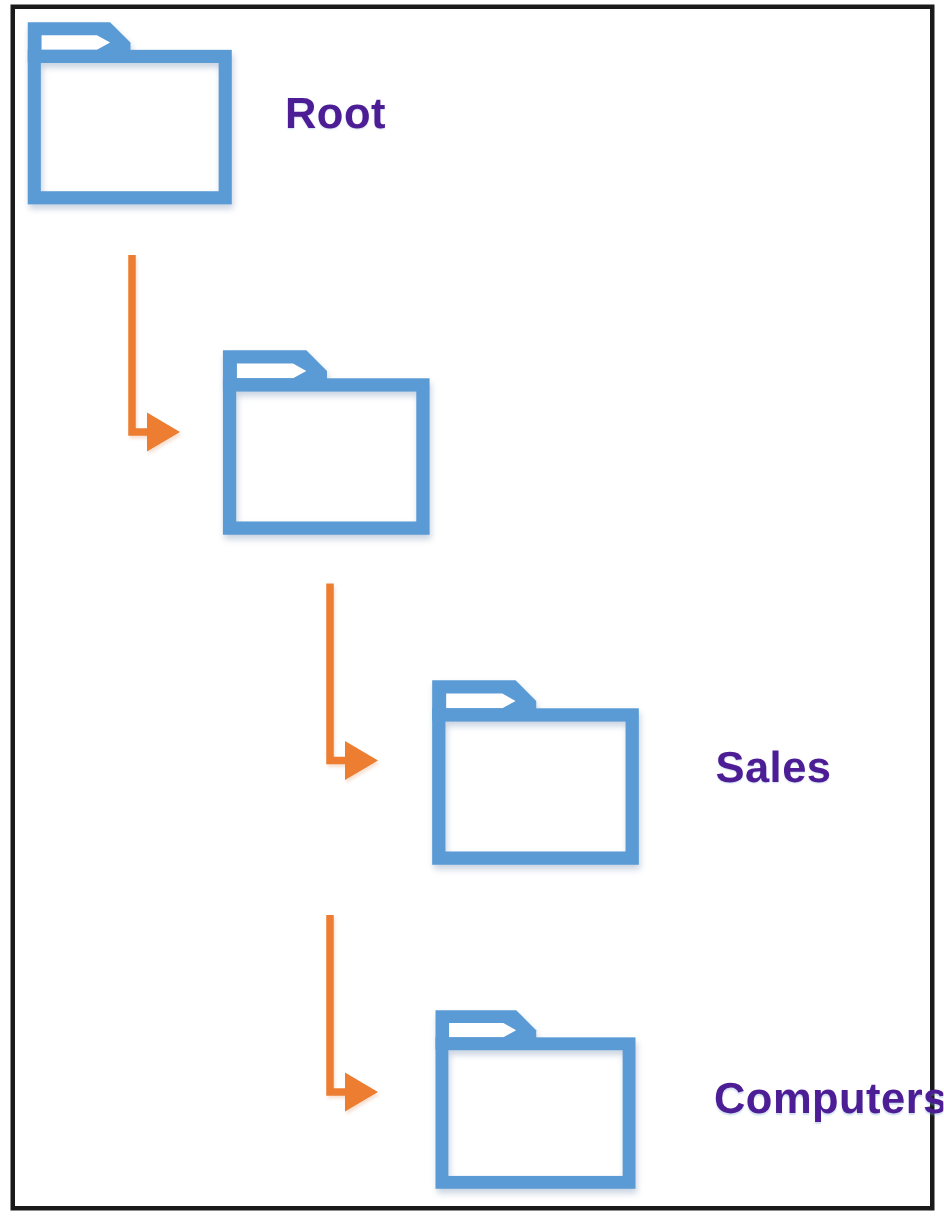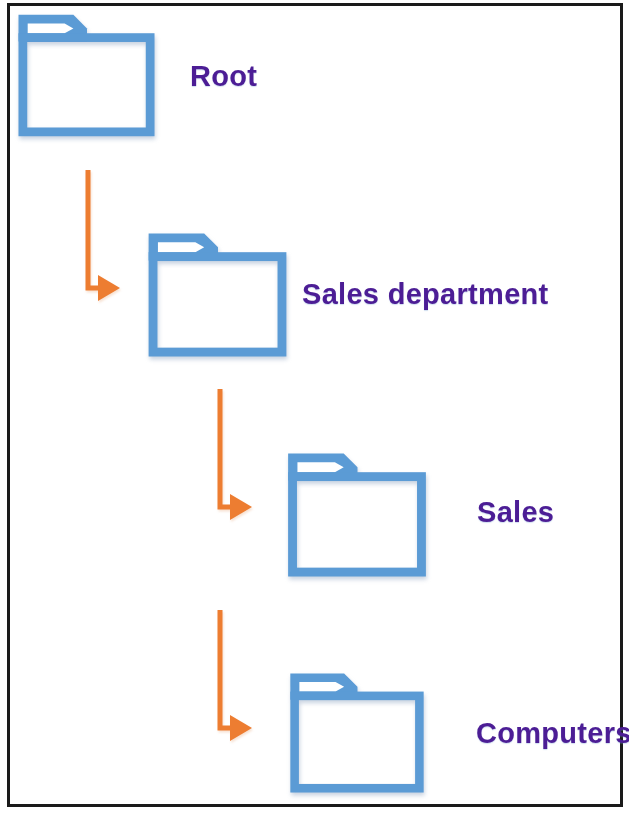--- a/index.html
+++ b/index.html
@@ -75,21 +75,20 @@
     <path d="M14 107 L14 133 L36 120 Z" fill="#ED7D31"></path>
   </svg>
 
   <div class="node pos-sales">
     <svg class="folder-svg" viewBox="0 0 141 126" aria-hidden="true">
       <path d="M0.5 28 L0.5 0.5 L57 0.5 L71 14.5 L71 28 Z" fill="#5B9BD5"></path>
       <path d="M10 9.5 L48 9.5 L57 14.5 L48 19.5 L10 19.5 Z" fill="#ffffff"></path>
       <rect x="5" y="24" width="131" height="97" fill="none" stroke="#5B9BD5" stroke-width="9"></rect>
     </svg>
   </div>
-  <span class="node-label lbl-sales">Sales department</span>
 
   <svg class="arrow arr-2" viewBox="0 0 40 140" aria-hidden="true">
     <path d="M4 2 V120 H15" fill="none" stroke="#ED7D31" stroke-width="5"></path>
     <path d="M14 107 L14 133 L36 120 Z" fill="#ED7D31"></path>
   </svg>
 
   <div class="node pos-users">
     <svg class="folder-svg" viewBox="0 0 141 126" aria-hidden="true">
       <path d="M0.5 28 L0.5 0.5 L57 0.5 L71 14.5 L71 28 Z" fill="#5B9BD5"></path>
       <path d="M10 9.5 L48 9.5 L57 14.5 L48 19.5 L10 19.5 Z" fill="#ffffff"></path>

